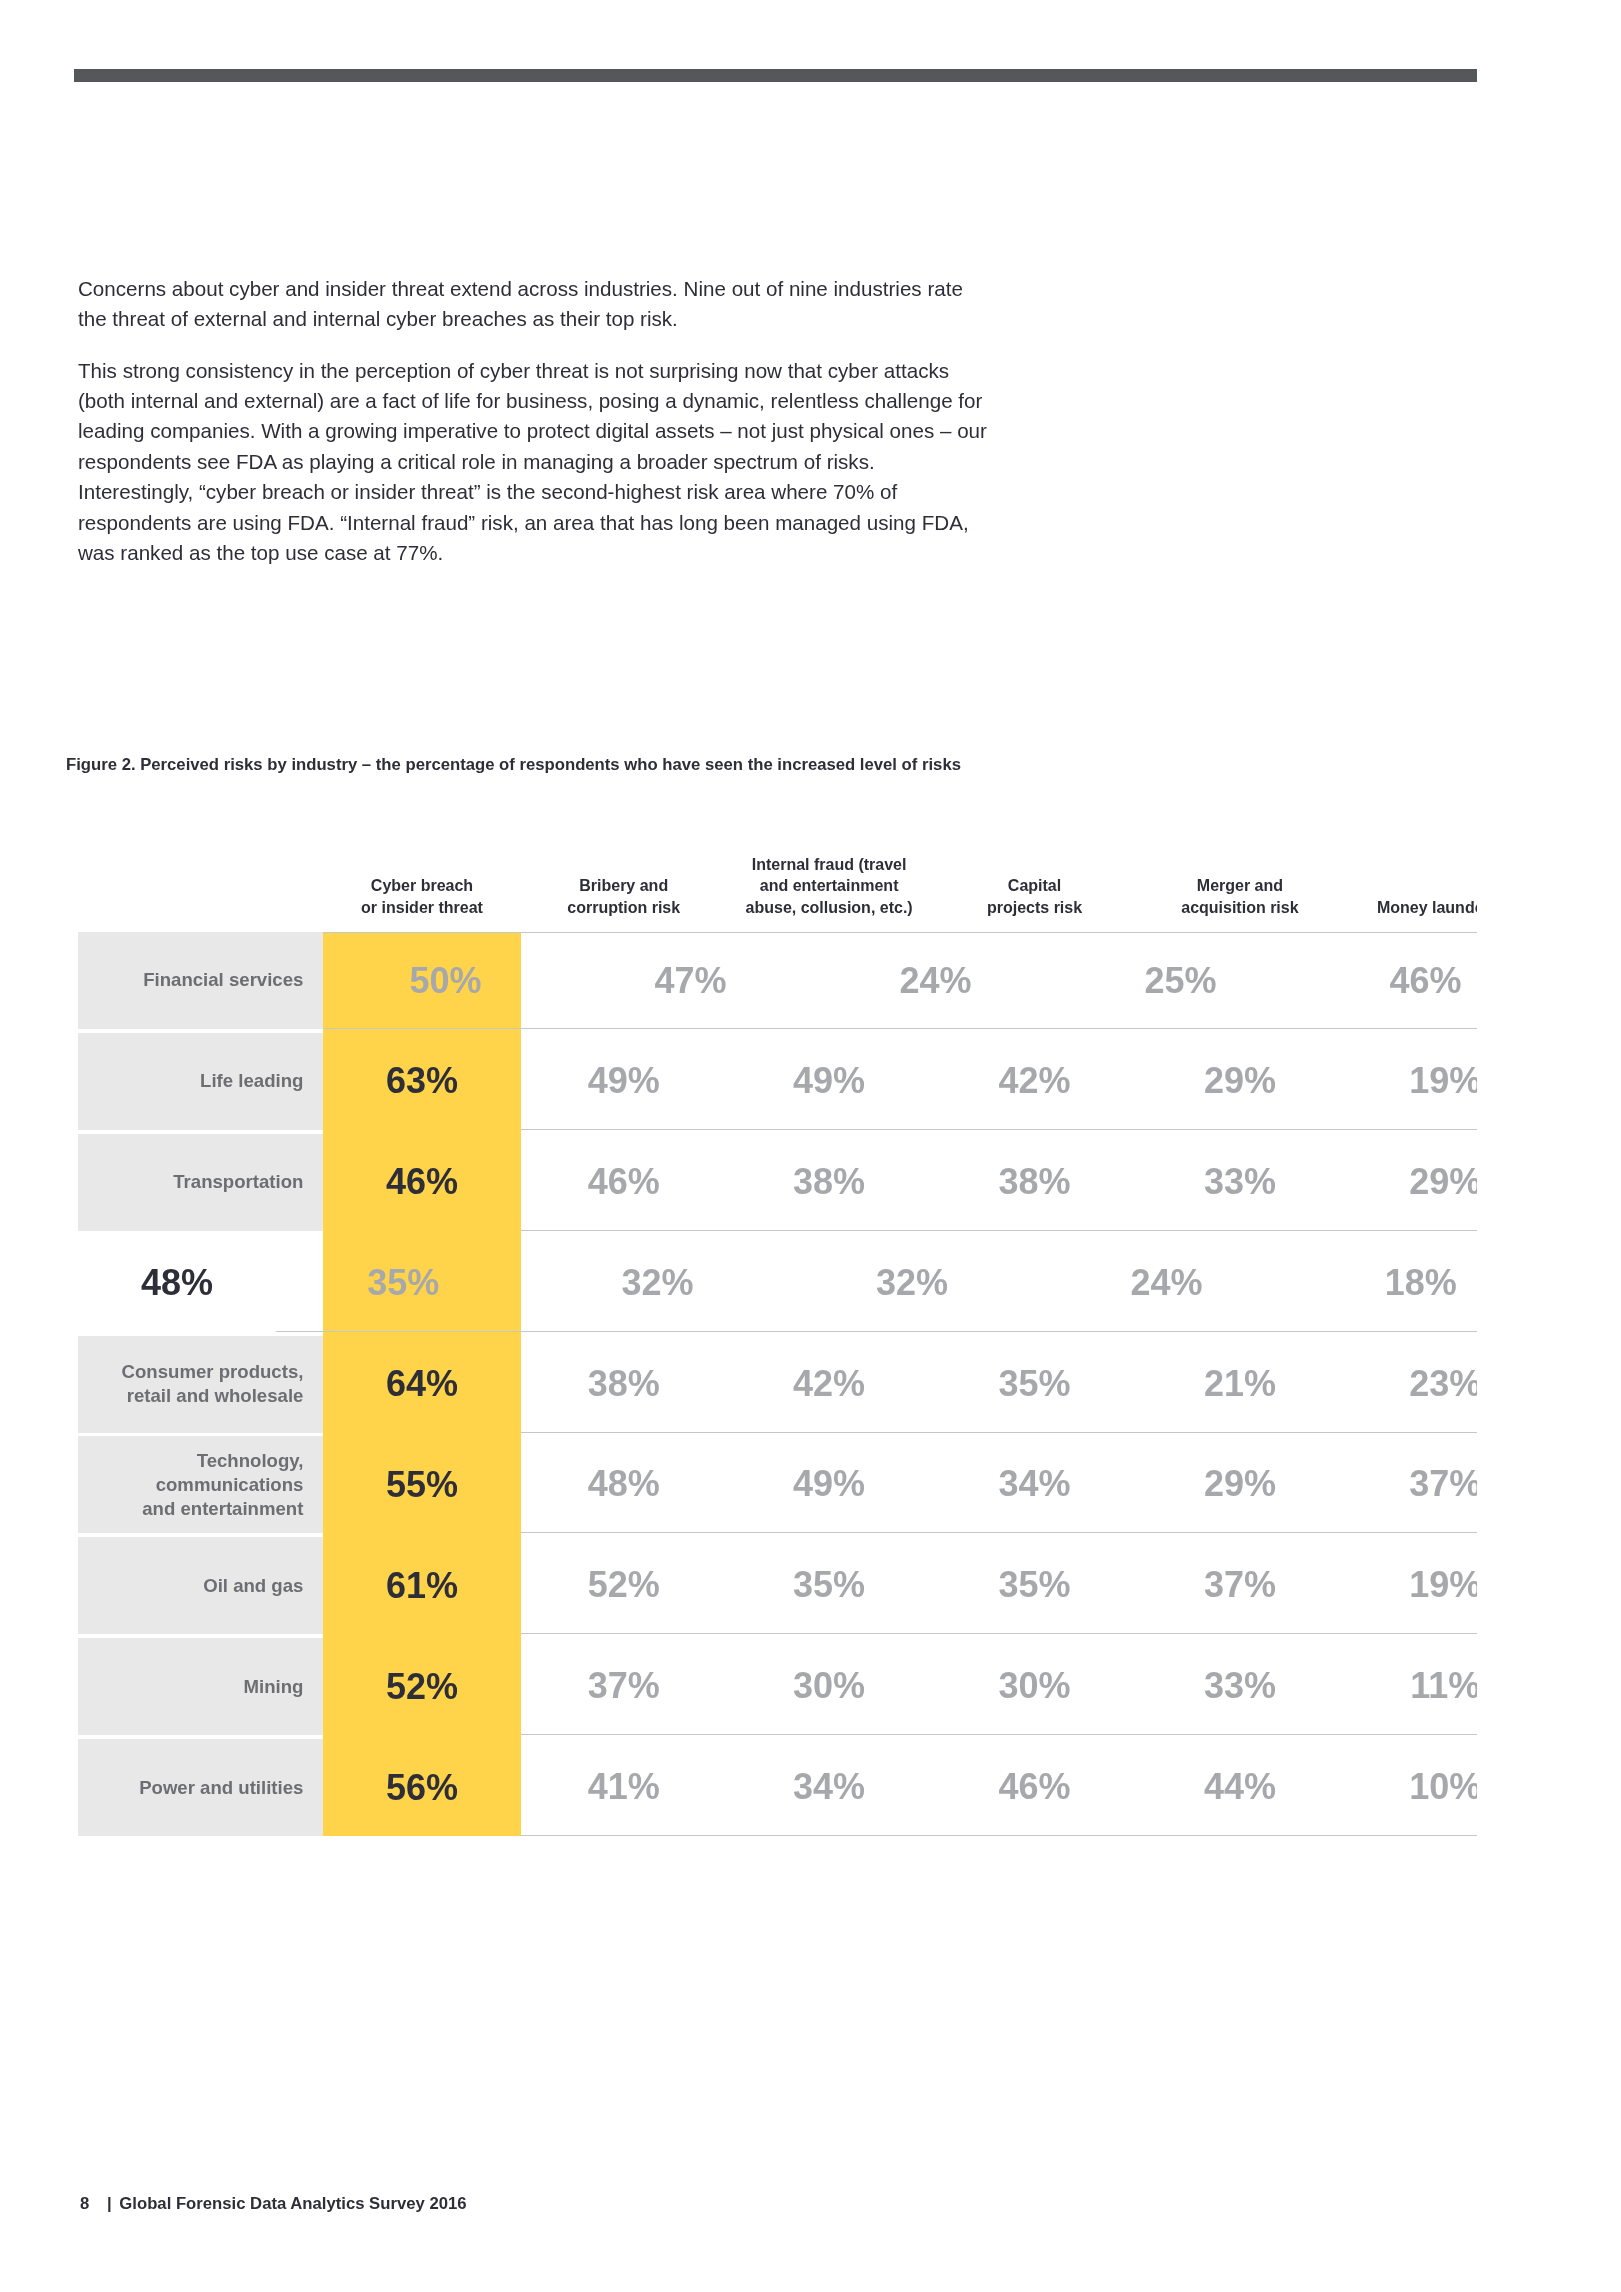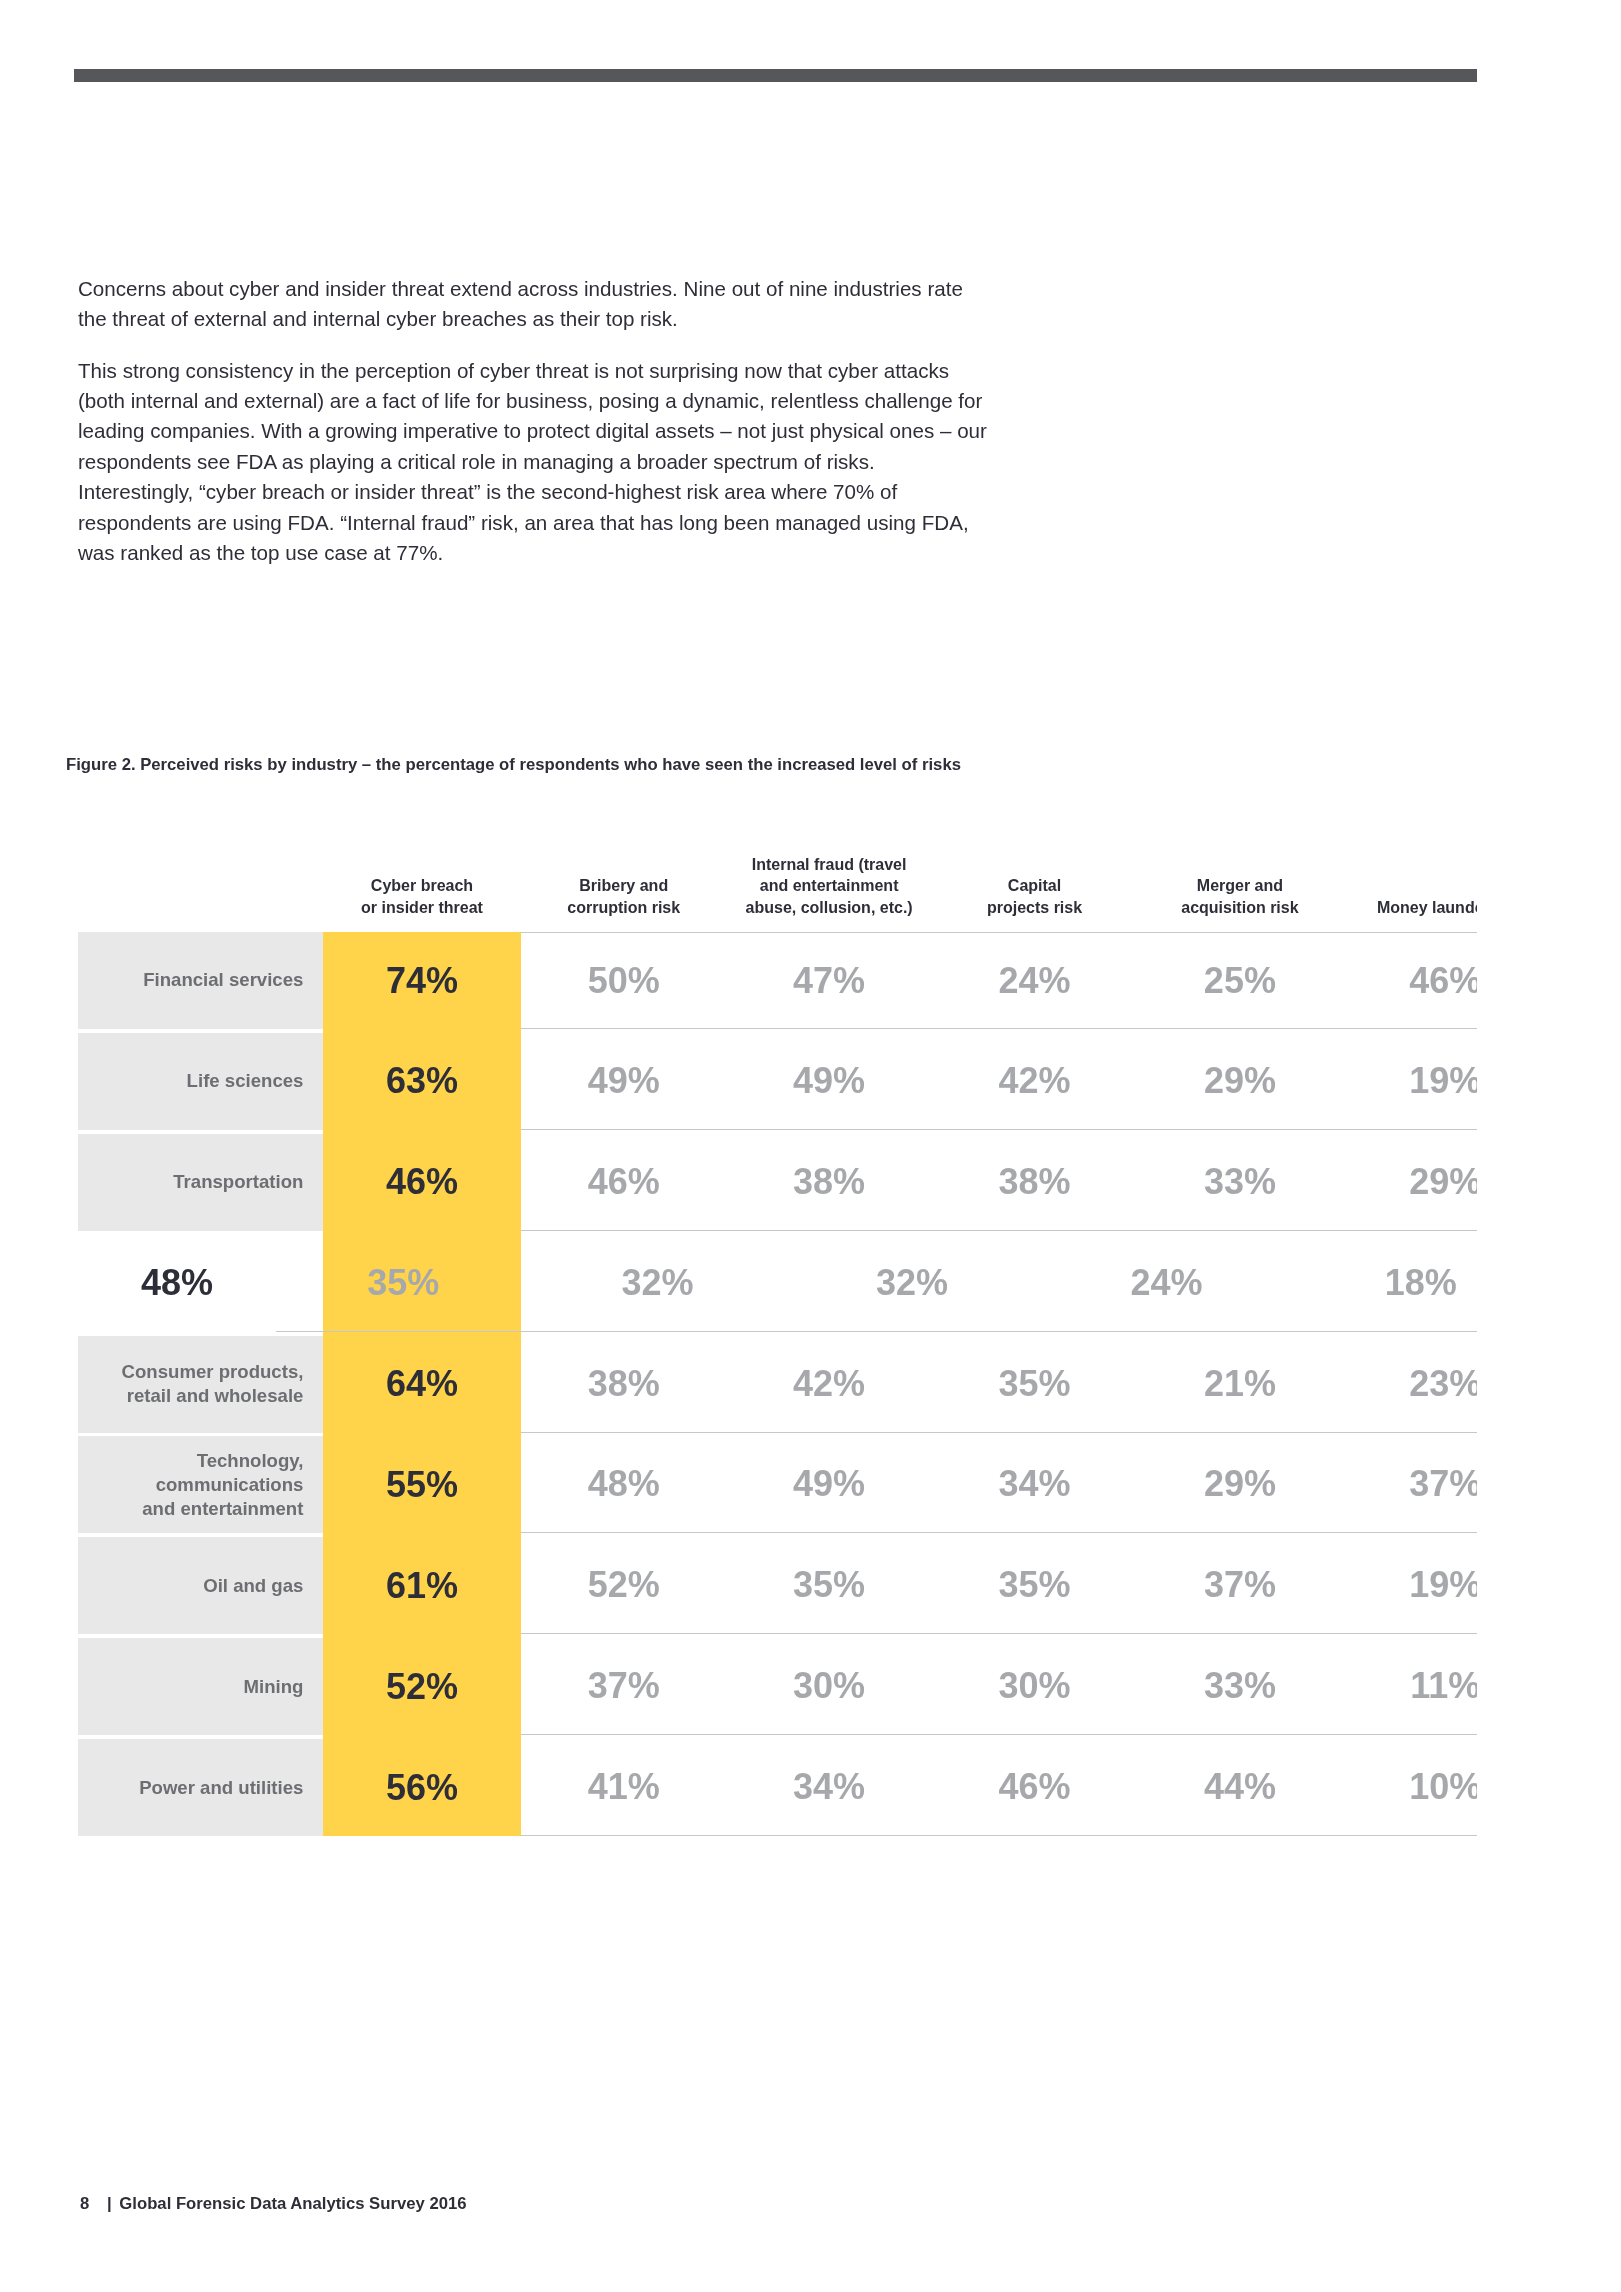--- a/index.html
+++ b/index.html
@@ -101,32 +101,31 @@
 acquisition risk</div>
         <div class="hcell">Money laundering</div>
       </div>
     </div>
 
     <div class="rows-wrap">
       <div class="yellow-bg" style="background: rgb(255, 212, 75);"></div>
       <div class="rows-list">
   <div class="row">
     <div class="cell-label">Financial services</div>
-    <div class="cell-highlight">74%</div>
     <div class="row-data">
       <div class="cell-pct">50%</div>
       <div class="cell-pct">47%</div>
       <div class="cell-pct">24%</div>
       <div class="cell-pct">25%</div>
       <div class="cell-pct">46%</div>
     </div>
   </div>
 
   <div class="row">
-    <div class="cell-label">Life sciences</div>
+    <div class="cell-label">Life leading</div>
     <div class="cell-highlight">63%</div>
     <div class="row-data">
       <div class="cell-pct">49%</div>
       <div class="cell-pct">49%</div>
       <div class="cell-pct">42%</div>
       <div class="cell-pct">29%</div>
       <div class="cell-pct">19%</div>
     </div>
   </div>
 

